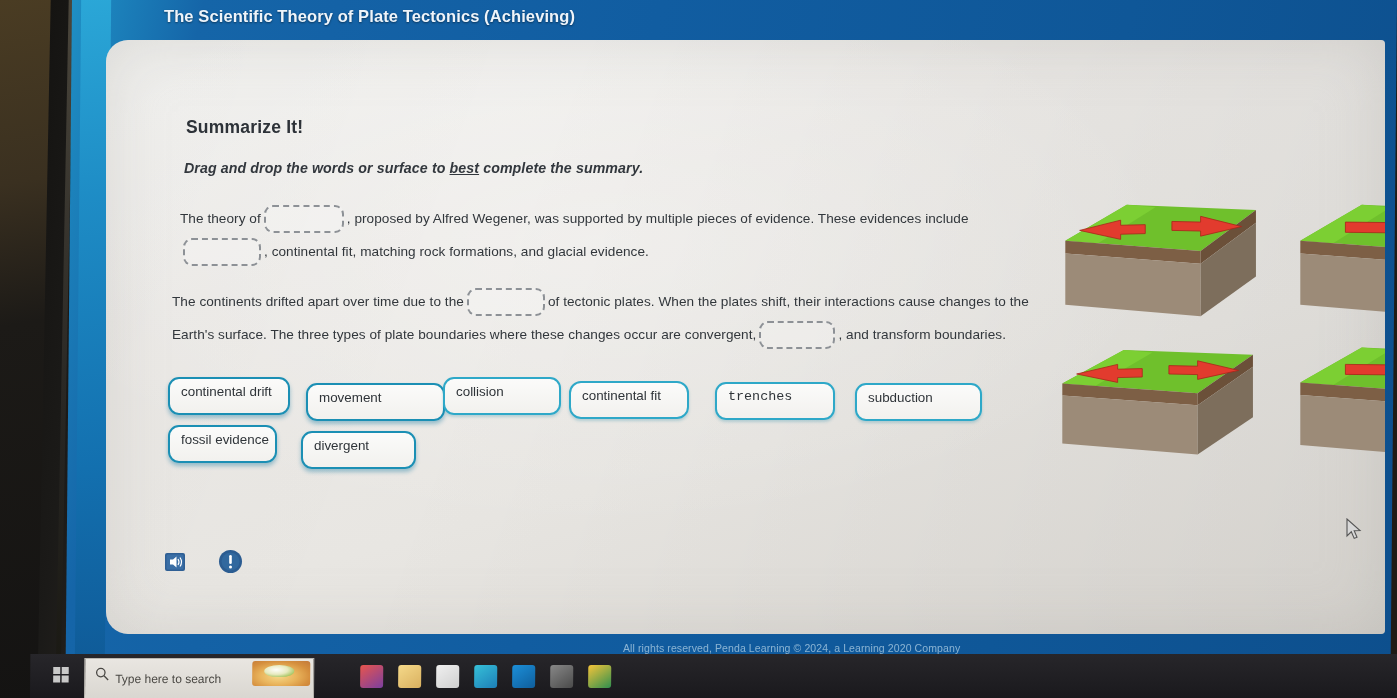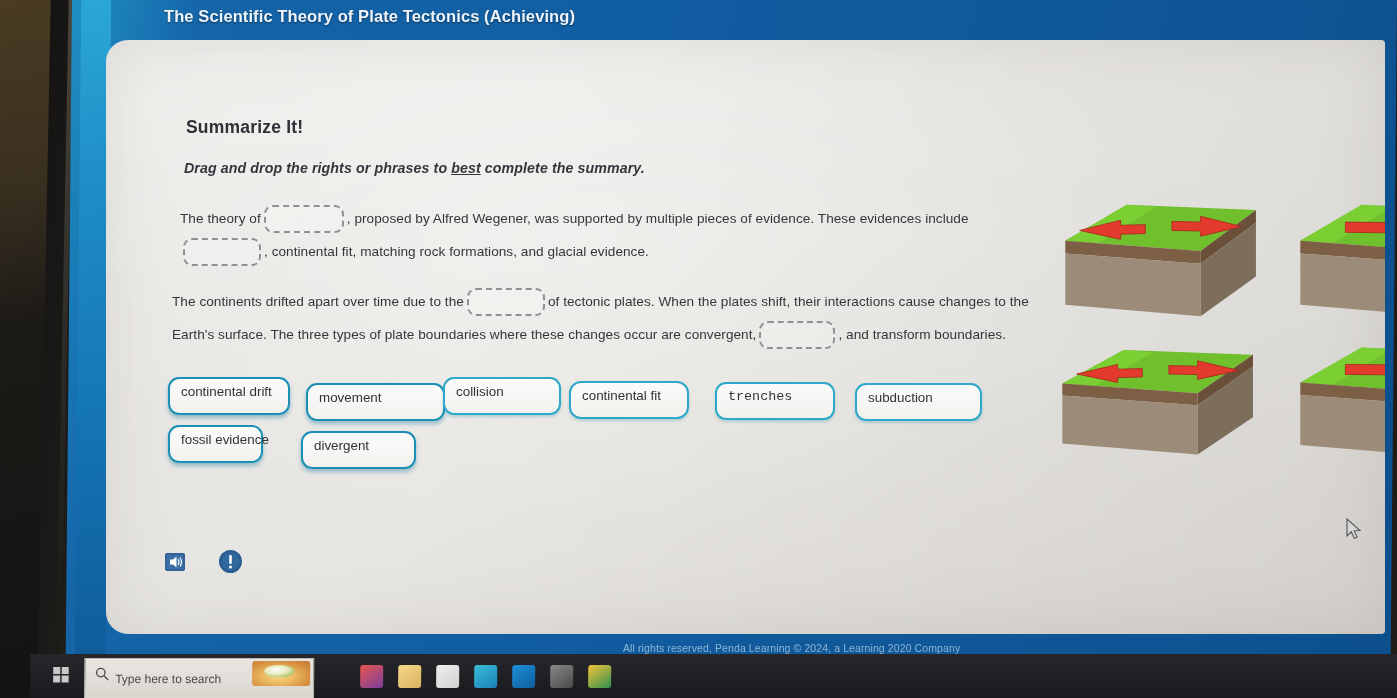--- a/index.html
+++ b/index.html
@@ -192,37 +192,37 @@
 
   <div class="title-bar">
     <div class="title-text">The Scientific Theory of Plate Tectonics (Achieving)</div>
   </div>
 
   <div class="content-card">
     <div class="card-vignette"></div>
 
     <div class="sum-title">Summarize It!</div>
 
-    <div class="instr"><span>Drag and drop the rights or phrases to </span><u>best</u><span> complete the summary.</span></div>
+    <div class="instr"><span>Drag and drop the words or surface to </span><u>best</u><span> complete the summary.</span></div>
 
     <div class="para" id="para-1"><span>The theory of</span><span class="blank" id="blank-1"></span><span>, proposed by Alfred Wegener, was supported by multiple pieces of evidence. These evidences include</span><span class="blank" id="blank-2"></span><span>, continental fit, matching rock formations, and glacial evidence.</span></div>
 
     <div class="para" id="para-2"><span>The continents drifted apart over time due to the</span><span class="blank" id="blank-3"></span><span>of tectonic plates. When the plates shift, their interactions cause changes to the Earth's surface. The three types of plate boundaries where these changes occur are convergent,</span><span class="blank" id="blank-4"></span><span>, and transform boundaries.</span></div>
 
     <div class="chips">
       <div class="chip-row" id="chip-row-1">
           <div class="chip c-dark" style="left: 0px; width: 122px; top: 0px;"><span>continental drift</span></div>
           <div class="chip c-dark" style="left: 138px; width: 139px; top: 6px;"><span>movement</span></div>
           <div class="chip" style="left: 275px; width: 118px; top: 0px;"><span>collision</span></div>
           <div class="chip" style="left: 401px; width: 120px; top: 4px; border-radius: 12px;"><span>continental fit</span></div>
           <div class="chip" style="left: 547px; width: 120px; top: 5px; font-family: Liberation Mono, monospace;"><span>trenches</span></div>
           <div class="chip" style="left: 687px; width: 127px; top: 6px;"><span>subduction</span></div>
         </div>
       <div class="chip-row" id="chip-row-2">
-          <div class="chip c-dark" style="left: 0px; width: 95px; top: 0px;"><span>fossil evidence</span></div>
+          <div class="chip c-dark" style="left: 0px; width: 109px; top: 0px;"><span>fossil evidence</span></div>
           <div class="chip c-dark" style="left: 133px; width: 115px; top: 6px;"><span>divergent</span></div>
         </div>
     </div>
 
     <div class="audio-btn">
       <svg width="22" height="20" viewBox="0 0 22 20">
         <rect x="1" y="1" width="20" height="18" rx="2" fill="#2f5f94"></rect>
         <rect x="2.5" y="2.5" width="17" height="15" rx="1.5" fill="#3a6ea5"></rect>
         <path d="M6 7.5 L9 7.5 L12.5 4.5 L12.5 15.5 L9 12.5 L6 12.5 Z" fill="#ffffff"></path>
         <path d="M14 7 Q16 10 14 13" stroke="#ffffff" stroke-width="1.2" fill="none"></path>

